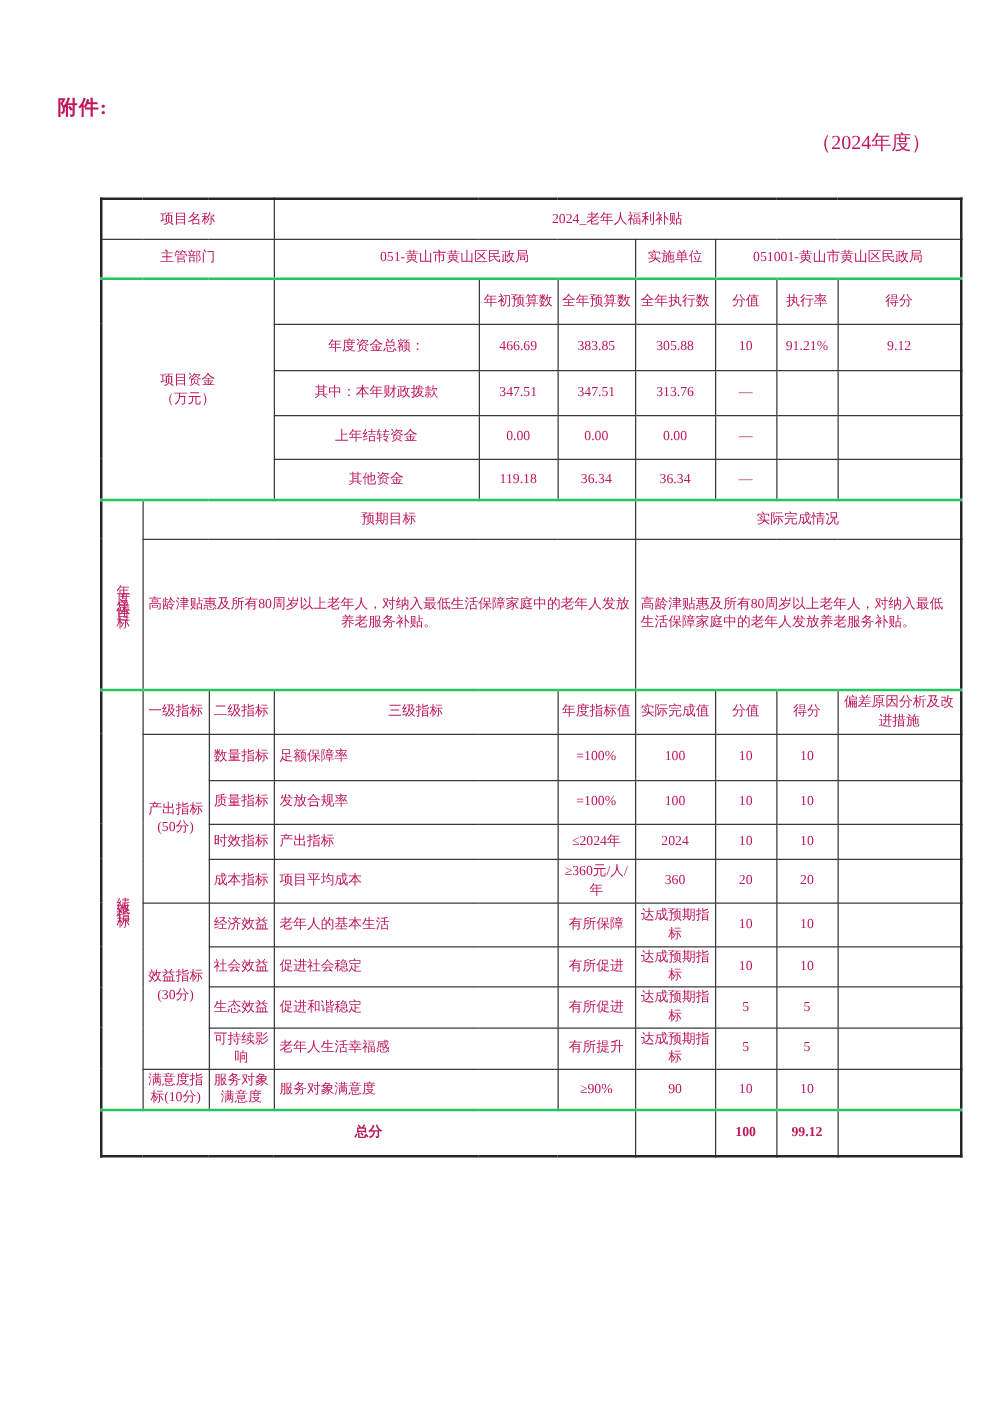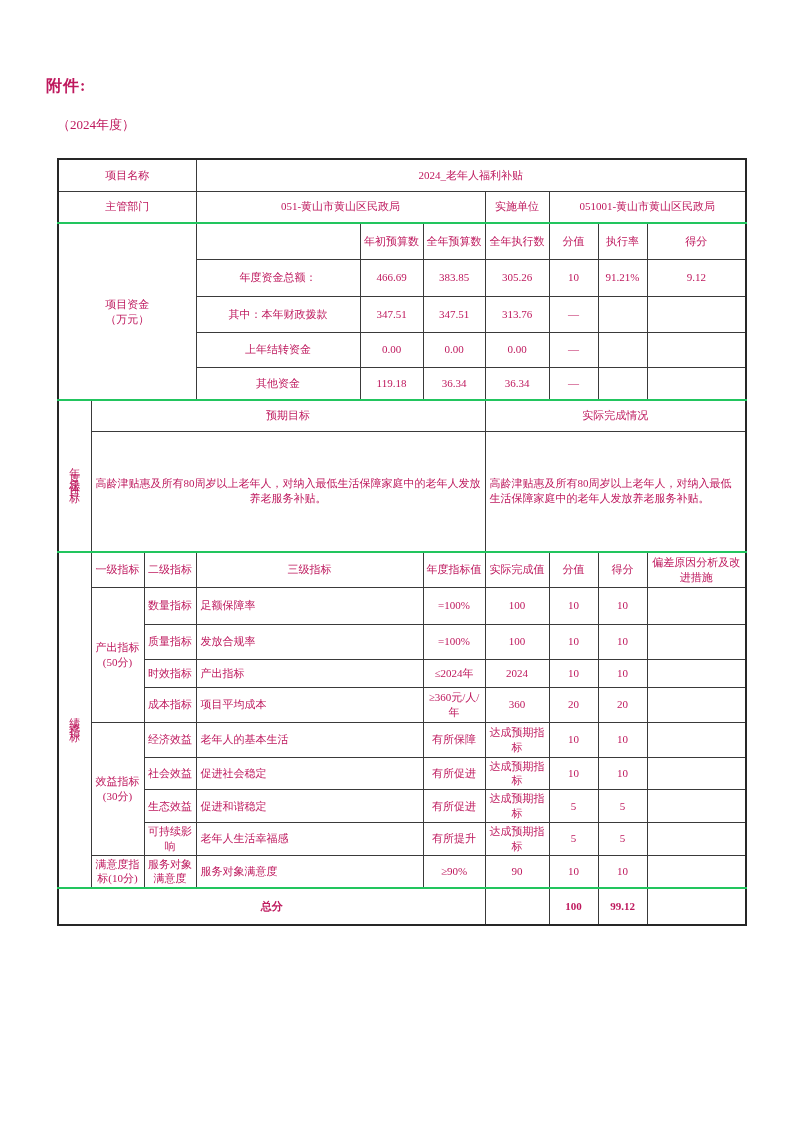--- a/index.html
+++ b/index.html
@@ -7,30 +7,30 @@
     position:relative; width:793px; height:1122px; margin:0 auto;
     background:#ffffff; overflow:hidden;
     font-family:"Liberation Serif","DejaVu Serif",serif;
     color:#be185d;
   }
   .attachment {
     position:absolute; left:46px; top:76px;
     font-size:16px; font-weight:bold; letter-spacing:1px;
   }
   .subtitle {
-    position:absolute; left:57px; top:116px; width:688px;
-    text-align:left; font-size:13px;
+    position:absolute; left:57px; top:104px; width:688px;
+    text-align:right; font-size:16px;
   }
   table.main {
     position:absolute; left:57px; top:158px; width:688px;
     border-collapse:collapse; table-layout:fixed;
     font-size:11px; line-height:1.35;
   }
   table.main, table.main td { border:1px solid #3a3a3a; }
-  table.main { border:2px solid #262626; }
+  table.main { border:2px solid #262626;margin-left:23px; }
   td {
     text-align:center; vertical-align:middle;
     padding:1px 3px; overflow:hidden; word-break:break-word;
   }
   tr.sep td { border-top:2px solid #22c55e; }
   td.left  { text-align:left; padding-left:4px; }
   td.prelines { white-space:pre-line; }
   td.breakall { word-break:break-all; }
   td.bold { font-weight:bold; }
   .vtext {
@@ -82,21 +82,21 @@
       <td>全年执行数</td>
       <td>分值</td>
       <td>执行率</td>
       <td>得分</td>
     </tr>
 
     <tr style="height:37px">
       <td>年度资金总额：</td>
       <td>466.69</td>
       <td>383.85</td>
-      <td>305.26</td>
+      <td>305.88</td>
       <td>10</td>
       <td>91.21%</td>
       <td>9.12</td>
     </tr>
 
     <tr style="height:36px">
       <td>其中：本年财政拨款</td>
       <td>347.51</td>
       <td>347.51</td>
       <td>313.76</td>

